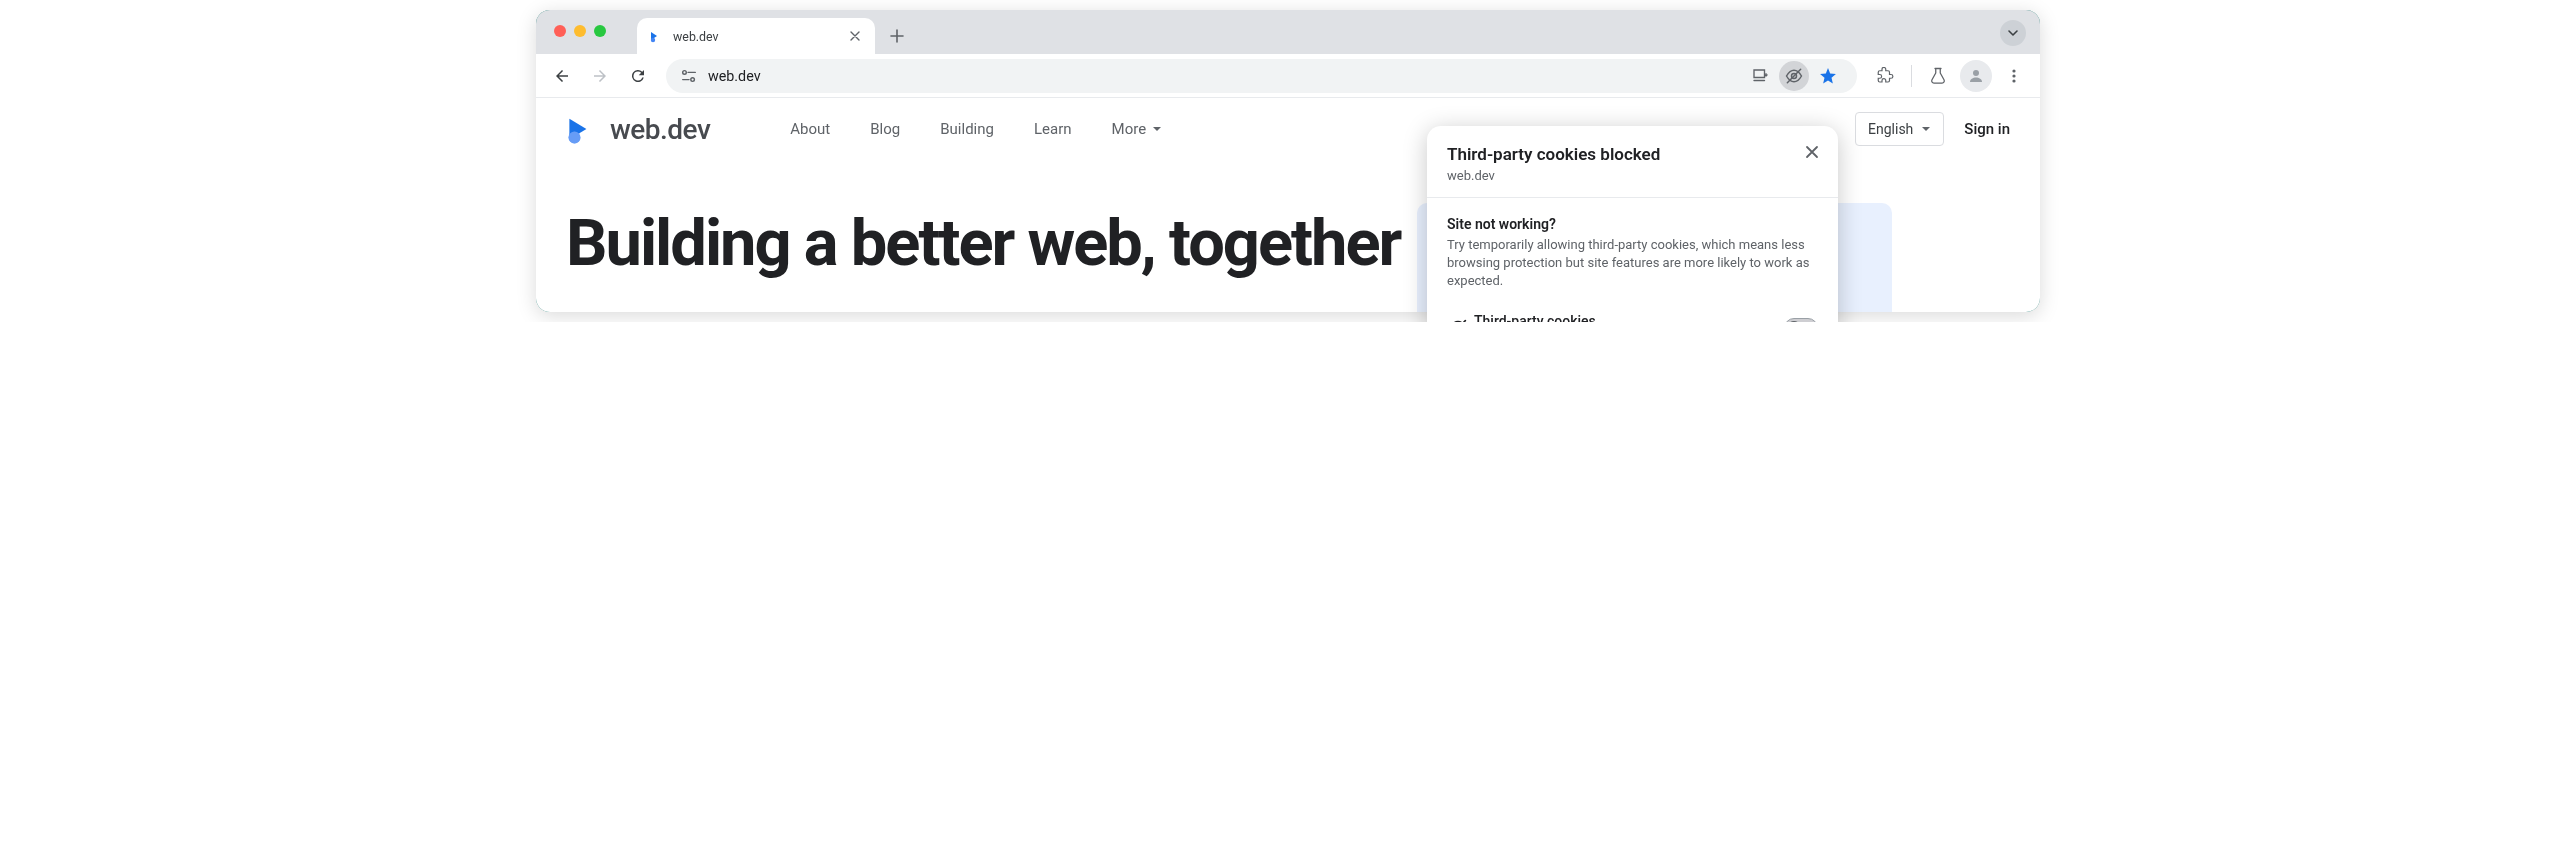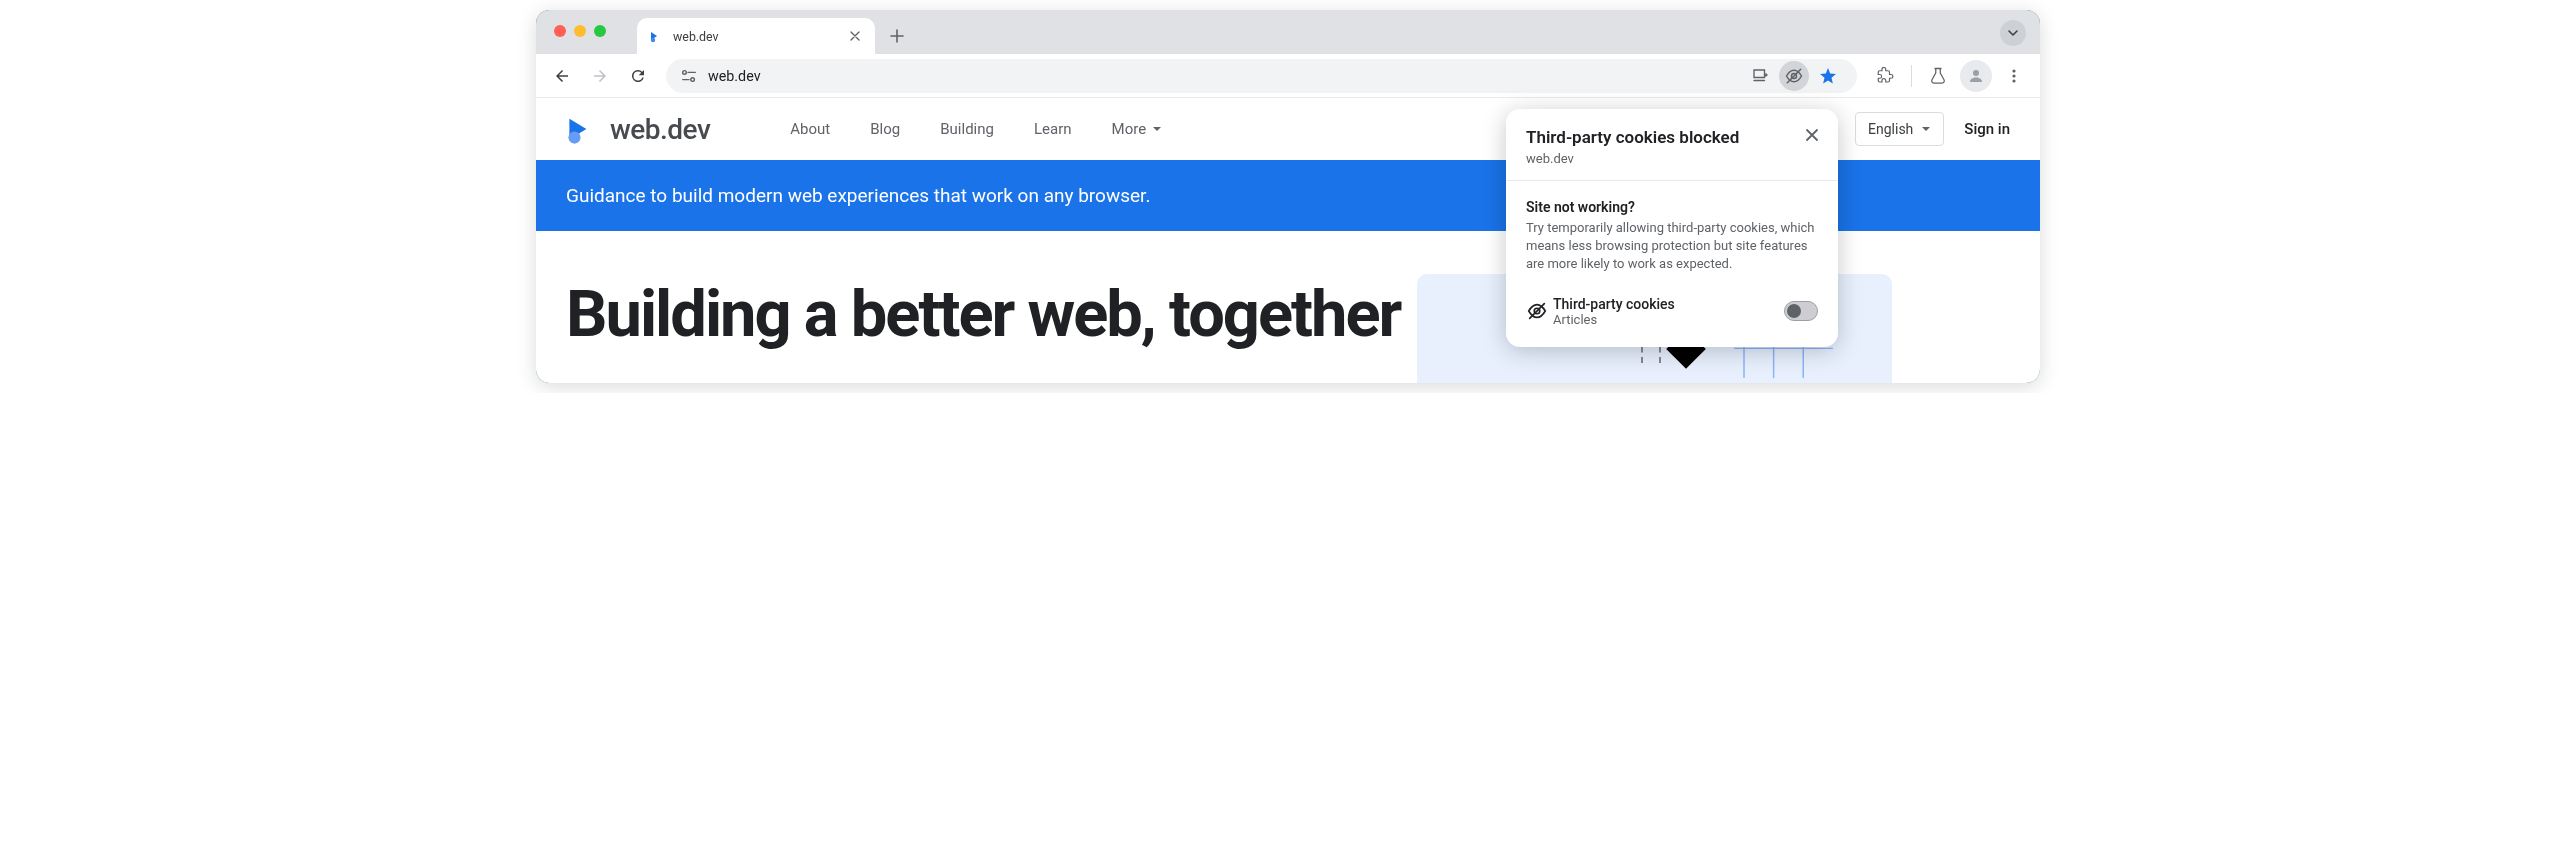--- a/index.html
+++ b/index.html
@@ -287,23 +287,23 @@
       bottom: 0;
       width: 475px;
       height: 109px;
       background: #e8f0fe;
       border-radius: 10px 10px 0 0;
     }
 
     
     .popup {
       position: absolute;
-      top: 99px;
+      top: 116px;
       right: 202px;
-      width: 332px;
+      width: 411px;
       background: #fff;
       border-radius: 14px;
       box-shadow: 0 4px 24px rgba(0,0,0,0.22);
       z-index: 100;
       overflow:hidden;
     }
 
     .popup-header {
       padding: 18px 20px 14px 20px;
       position: relative;
@@ -569,23 +569,20 @@
         <div class="lang-select">
           <span>English</span>
           <svg width="10" height="10" viewBox="0 0 10 10">
               <path d="M1 3 L5 7 L9 3 Z" fill="#5f6368"></path>
             </svg>
         </div>
         <span class="signin">Sign in</span>
       </div>
     </div>
 
-    <div class="banner">
-      <span>Guidance to build modern web experiences that work on any browser.</span>
-    </div>
 
     <div class="hero">
       <h1>Building a better web, together</h1>
       <div class="hero-graphic">
         <div class="black-dot"></div>
         <div class="vline1"></div>
         <div class="vline2"></div>
         <div class="blue-sq"></div>
         <div class="diamond"></div>
         <svg class="grid-deco" width="99" height="79" viewBox="0 0 100 80">

